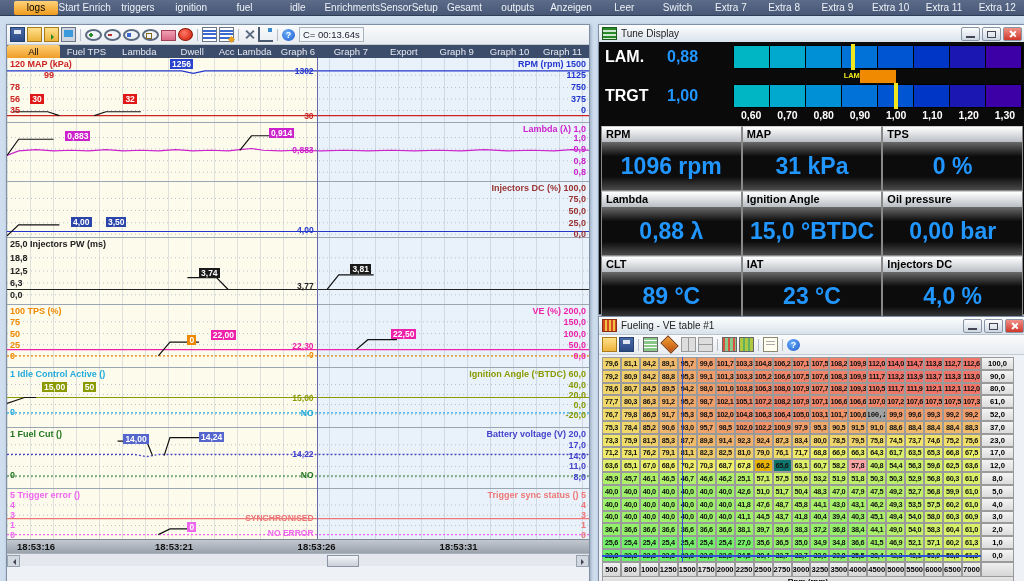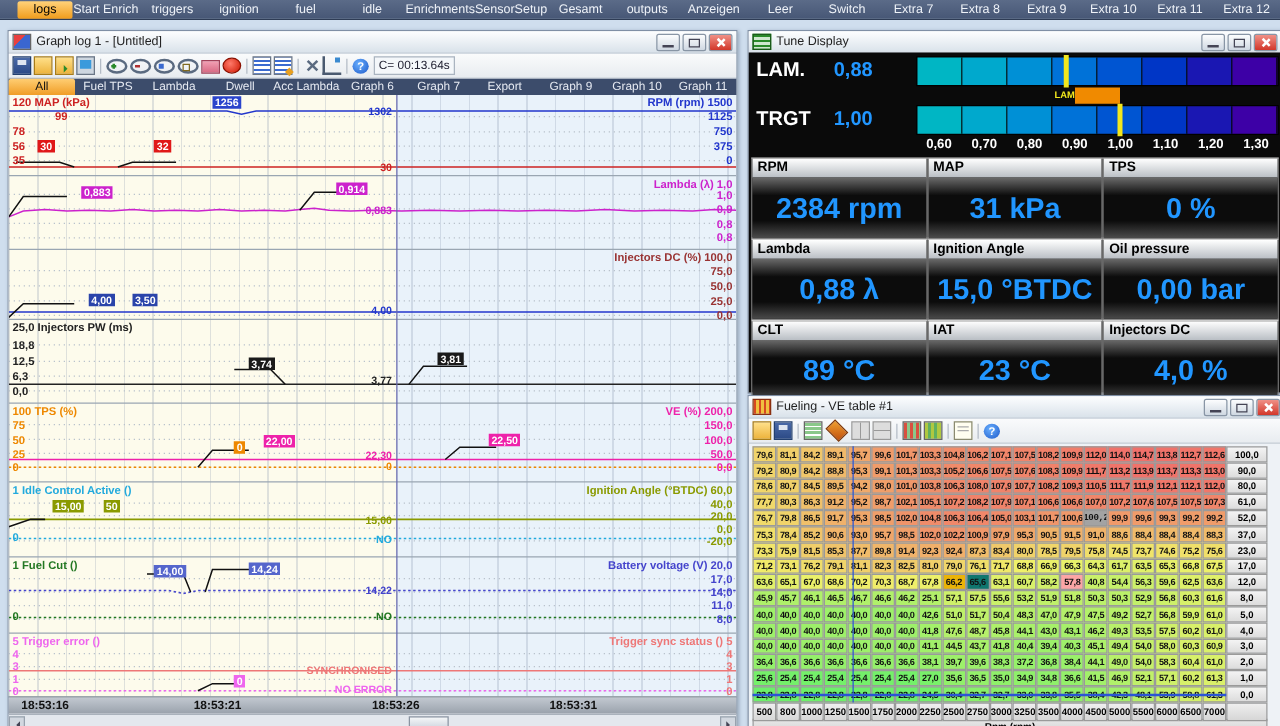--- a/index.html
+++ b/index.html
@@ -144,29 +144,20 @@
       <span class="mi">Switch</span>
       <span class="mi">Extra 7</span>
       <span class="mi">Extra 8</span>
       <span class="mi">Extra 9</span>
       <span class="mi">Extra 10</span>
       <span class="mi">Extra 11</span>
       <span class="mi">Extra 12</span>
     </div>
 
   <div class="window graph-win">
-    <div class="titlebar">
-      <span class="ic ic-chart"></span>
-      <span class="title-text">Graph log 1 - [Untitled]</span>
-      <span class="winbtns">
-        <span class="wb wb-min"></span>
-        <span class="wb wb-max"></span>
-        <span class="wb wb-close"></span>
-      </span>
-    </div>
     <div class="gtoolbar">
       <span id="gtoolbar-icons" style="display:flex;align-items:center;gap:2px;">
           <span class="ic ic-save"></span>
           <span class="ic ic-open"></span>
           <span class="ic ic-open-log"></span>
           <span class="ic ic-export"></span>
           <span class="tsep"></span>
           <span class="ic ic-zoom-in"></span>
           <span class="ic ic-zoom-out"></span>
           <span class="ic ic-zoom-reset"></span>
@@ -443,21 +434,21 @@
           <span style="left: 31.25%;">0,80</span>
           <span style="left: 43.75%;">0,90</span>
           <span style="left: 56.25%;">1,00</span>
           <span style="left: 68.75%;">1,10</span>
           <span style="left: 81.25%;">1,20</span>
           <span style="left: 93.75%;">1,30</span>
         </div>
         <div class="gauges">
           <div class="gcell">
             <div class="ghead">RPM</div>
-            <div class="gval" style="color: rgb(33, 150, 255);">2384 rpm</div>
+            <div class="gval" style="color: rgb(33, 150, 255);">1096 rpm</div>
           </div>
           <div class="gcell">
             <div class="ghead">MAP</div>
             <div class="gval" style="color: rgb(33, 150, 255);">31 kPa</div>
           </div>
           <div class="gcell">
             <div class="ghead">TPS</div>
             <div class="gval" style="color: rgb(33, 150, 255);">0 %</div>
           </div>
           <div class="gcell">

